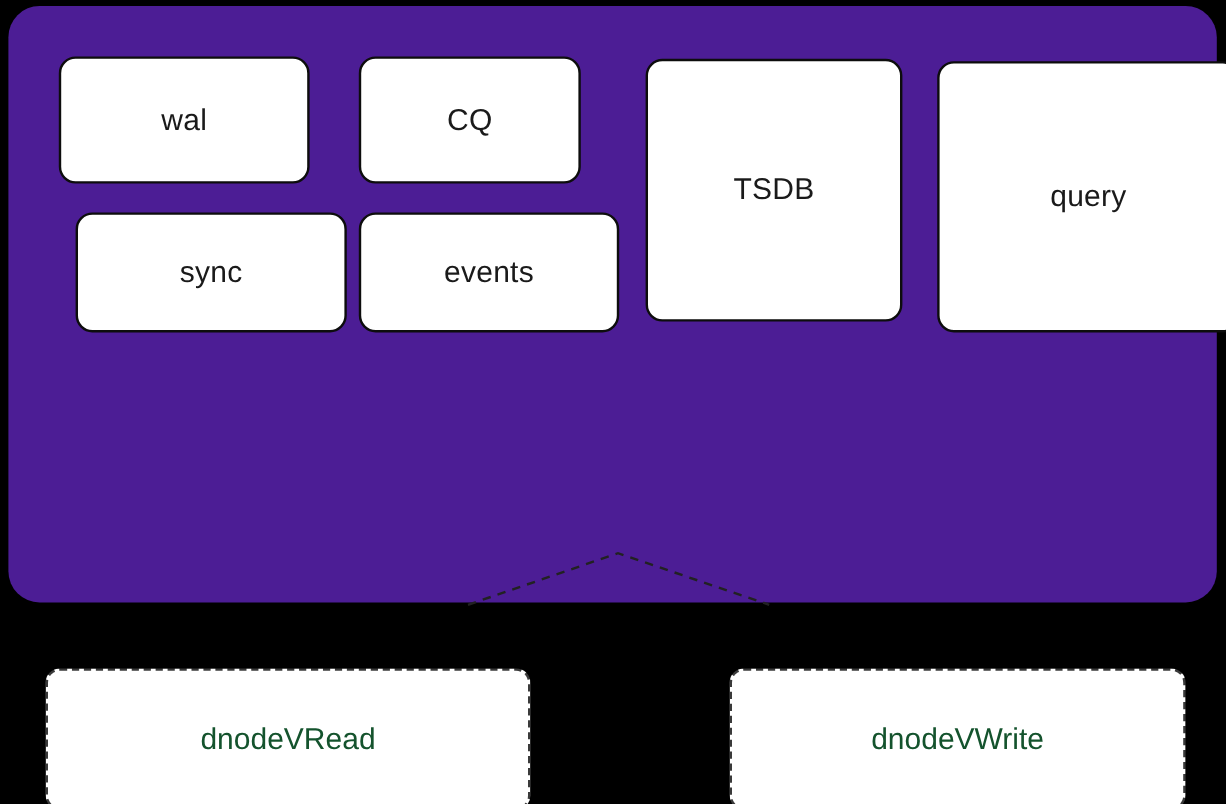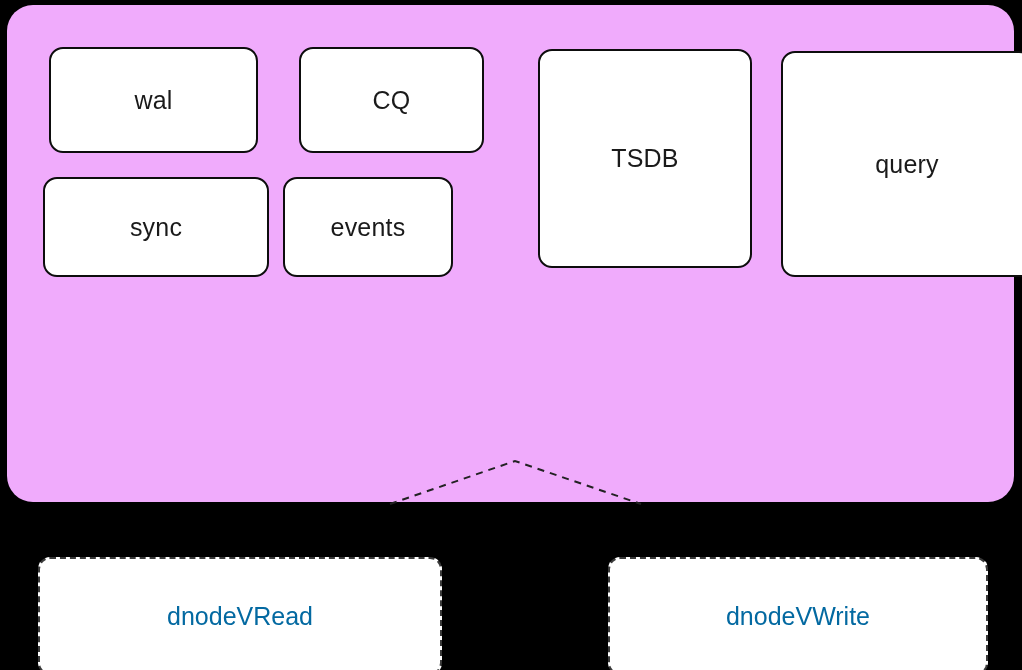--- a/index.html
+++ b/index.html
@@ -19,21 +19,21 @@
     overflow: hidden;
   }
 
   
   .outer-panel {
     position: absolute;
     left: 7px;
     top: 5px;
     width: 1007px;
     height: 497px;
-    background: #f0abfc;
+    background: #4c1d95;
     border-radius: 26px;
     box-sizing: border-box;
     text-decoration: underline;
   }
 
   
   .module-box {
     position: absolute;
     background: #ffffff;
     border: 2px solid #0d0d0d;
@@ -46,23 +46,23 @@
   .module-box .box-label {
     font-size: 25px;
     color: #1a1a1a;
     line-height: 1;
     letter-spacing: 0.2px;
     white-space: nowrap;
   }
 
   
   .box-wal    { left: 42px;  top: 42px;  width: 209px; height: 106px; }
-  .box-sync   { left: 36px;  top: 172px; width: 226px; height: 100px; }
+  .box-sync   { left: 56px;  top: 172px; width: 226px; height: 100px; }
   .box-cq     { left: 292px; top: 42px;  width: 185px; height: 106px; }
-  .box-events { left: 276px; top: 172px; width: 170px; height: 100px; }
+  .box-events { left: 292px; top: 172px; width: 217px; height: 100px; }
   .box-tsdb   { left: 531px; top: 44px;  width: 214px; height: 219px; }
   .box-query  { left: 774px; top: 46px;  width: 252px; height: 226px; }
 
   
   .vnode-bar {
     position: absolute;
     left: 37px;
     top: 312px;
     width: 958px;
     height: 149px;
@@ -96,21 +96,21 @@
     background: #ffffff;
     border: 2px dashed #3a3a3a;
     border-radius: 12px;
     box-sizing: border-box;
     display: flex;
     align-items: center;
     justify-content: center;
   }
   .dashed-box .box-label {
     font-size: 25px;
-    color: #0369a1;
+    color: #14532d;
     white-space: nowrap;
   }
   .box-dnode-vread  { left: 38px;  top: 557px; width: 404px; height: 118px; }
   .box-dnode-vwrite { left: 608px; top: 557px; width: 380px; height: 118px; }
 </style>
 </head>
 <body>
 
 <div id="canvas">
 

